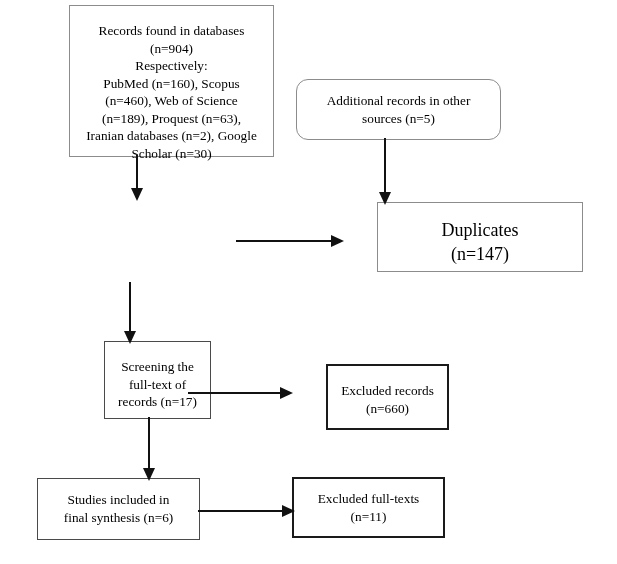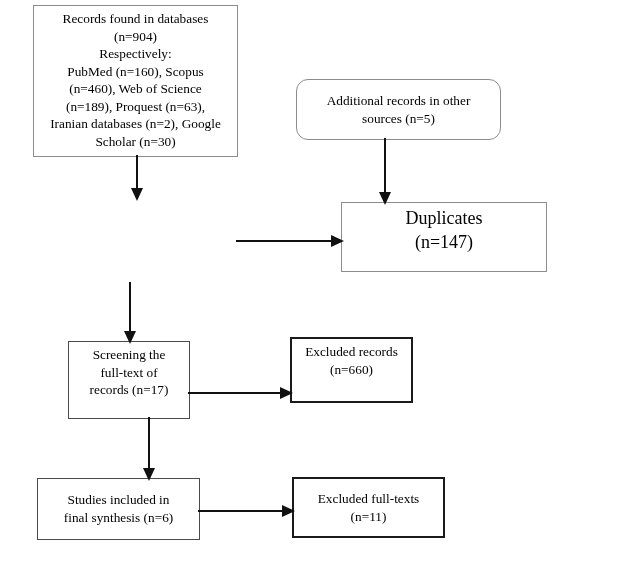--- a/index.html
+++ b/index.html
@@ -31,42 +31,42 @@
     display: block;
     white-space: pre-line;
   }
 
   
   .border-thin   { border: 1px solid #8c8c8c; }
   .border-med    { border: 1px solid #4a4a4a; }
   .border-strong { border: 2px solid #1a1a1a; }
 
   
-  .text-top    { padding-top: 4px; }
+  .text-top    { padding-top: 16px; margin-left: 36px; }
   .text-center { display: flex; align-items: center; justify-content: center; }
 
   
   .connector {
     position: absolute;
     overflow: visible;
   }
   .connector line {
     stroke: #111111;
     stroke-width: 2;
   }
   .connector polygon {
     fill: #111111;
   }
 
   #n-records      { left: 33px;  top: 5px;   width: 205px; height: 152px; font-size: 13.3px; }
   #n-additional   { left: 296px; top: 79px;  width: 205px; height: 61px;  font-size: 13.3px; border-radius: 12px; }
   #n-screened     { left: 33px;  top: 198px; width: 205px; height: 86px;  font-size: 13.3px; }
   #n-duplicates   { left: 341px; top: 202px; width: 206px; height: 70px;  font-size: 18px; }
-  #n-fulltext     { left: 68px;  top: 341px; width: 122px; height: 78px;  font-size: 13.3px; }
-  #n-excluded-rec { left: 290px; top: 337px; width: 123px; height: 66px;  font-size: 13.3px; }
+  #n-fulltext     { left: 68px;  top: 341px; width: 107px; height: 78px;  font-size: 13.3px; }
+  #n-excluded-rec { left: 290px; top: 364px; width: 123px; height: 66px;  font-size: 13.3px; }
   #n-included     { left: 37px;  top: 478px; width: 163px; height: 62px;  font-size: 13.3px; }
   #n-excluded-ft  { left: 292px; top: 477px; width: 153px; height: 61px;  font-size: 13.3px; }
 
   #c-records-screened    { left: 120px; top: 155px; width: 34px;  height: 46px; }
   #c-additional-dup      { left: 368px; top: 138px; width: 34px;  height: 67px; }
   #c-screened-dup        { left: 236px; top: 228px; width: 108px; height: 26px; }
   #c-screened-fulltext   { left: 113px; top: 282px; width: 34px;  height: 62px; }
   #c-fulltext-excluded   { left: 188px; top: 380px; width: 105px; height: 26px; }
   #c-fulltext-included   { left: 132px; top: 417px; width: 34px;  height: 64px; }
   #c-included-excludedft { left: 198px; top: 498px; width: 97px;  height: 26px; }

